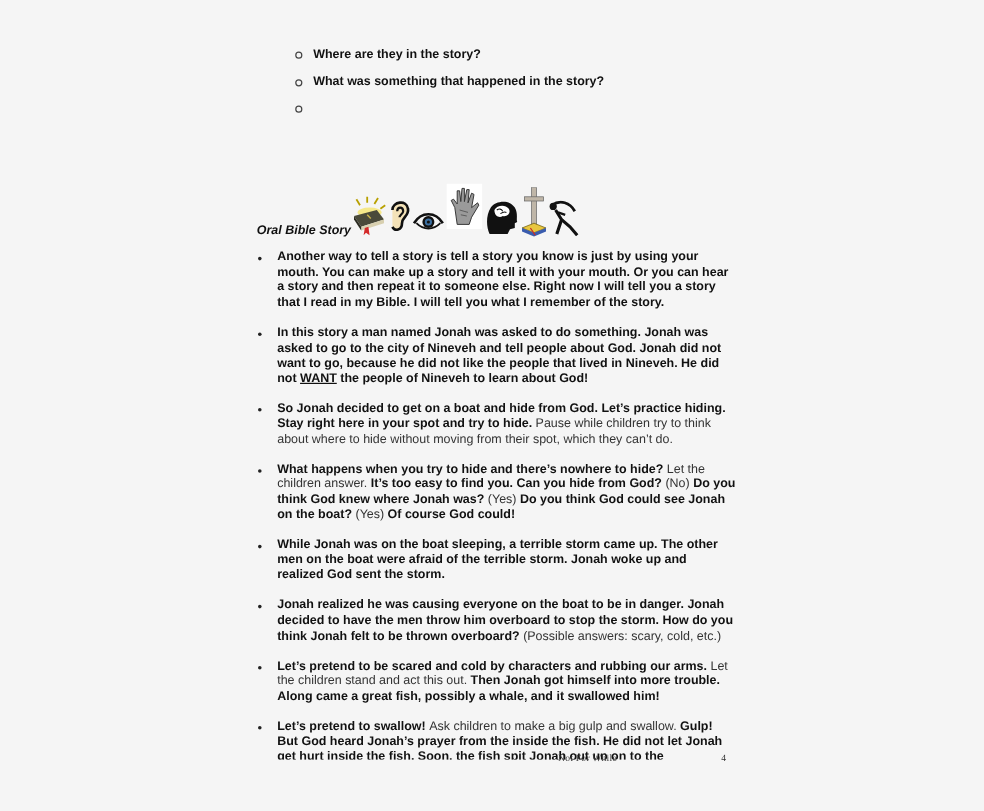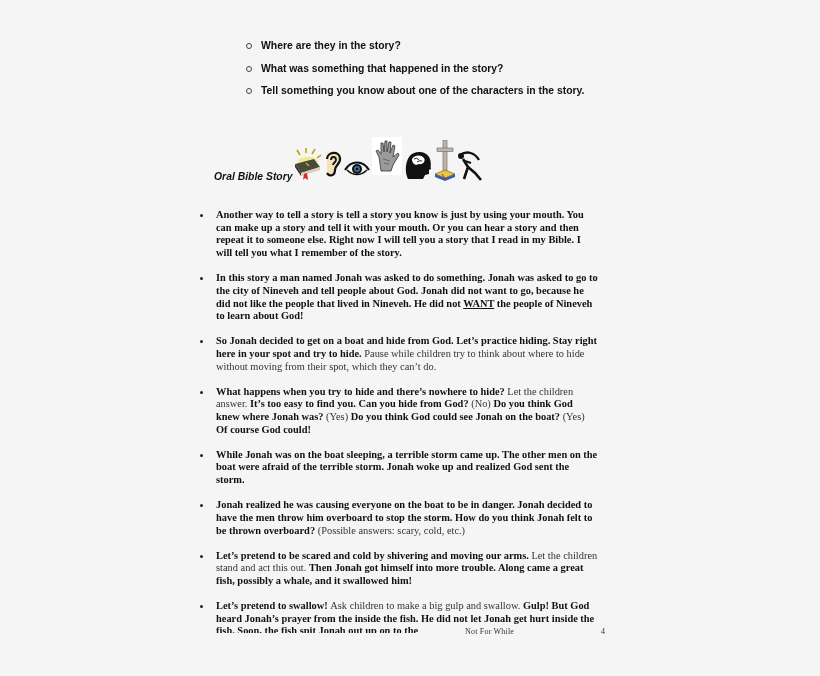--- a/index.html
+++ b/index.html
@@ -13,28 +13,28 @@
   .page { position:absolute; left:0; top:0; width:820px; height:676px; }
   .sublist { position:absolute; left:243px; top:40px; margin:0; padding:0; list-style:none; }
   .sublist li {
     position:relative; font-size:10.4px; font-weight:bold; line-height:12px;
     height:22.5px; padding-left:18px; white-space:nowrap;
   }
   .sublist li .circ {
     position:absolute; left:3px; top:3px; width:4px; height:4px;
     border:1px solid #444; border-radius:50%;
   }
-  .heading-row { position:absolute; left:214px; top:137px; height:46px; width:300px; }
+  .heading-row { position:absolute; left:214px; top:153px; height:46px; width:300px; }
   .heading-label {
     position:absolute; left:0; top:34px; font-size:10.4px; font-weight:bold;
     font-style:italic; white-space:nowrap;
   }
   .icons { position:absolute; left:78px; top:0; height:46px; }
   .icons svg { position:absolute; }
-  .bullets { position:absolute; left:198px; top:209px; width:400px; margin:0; padding:0; list-style:none;font-family:Liberation Serif, serif; }
+  .bullets { position:absolute; left:213px; top:209px; width:400px; margin:0; padding:0; list-style:none; }
   .bullets li {
     position:relative; padding-left:18px; font-size:10.4px; line-height:12.7px;
     margin-bottom:12.3px;
   }
   .bullets li .dot {
     position:absolute; left:2px; top:5px; width:3px; height:3px; background:#222; border-radius:50%;
   }
   .b { font-weight:bold; }
   .n { font-weight:normal; color:#333; }
   .u { text-decoration:underline; }
@@ -49,21 +49,21 @@
   .clip { position:absolute; left:0; top:633px; width:820px; height:43px; background:#f5f5f5; }
 </style>
 </head>
 <body>
 
 <div class="page">
 
   <ul class="sublist">
     <li><span class="circ"></span><span>Where are they in the story?</span></li>
     <li><span class="circ"></span><span>What was something that happened in the story?</span></li>
-    <li><span class="circ"></span><span>Tell something you know about one of the characters in the story.</span></li>
+    <li><span class="circ"></span></li>
   </ul>
 
   <div class="heading-row">
     <span class="heading-label">Oral Bible Story</span>
     <div class="icons">
 
       <svg style="left:0;top:10px" width="30" height="34" viewBox="0 0 30 34">
         <g stroke="#b8a000" stroke-width="1.5">
             <line x1="8" y1="8" x2="5" y2="3"></line>
             <line x1="14" y1="6" x2="14" y2="1"></line>
@@ -122,20 +122,20 @@
     </div>
   </div>
 
   <ul class="bullets" id="bullet-list">
       <li><span class="dot"></span><span class="b">Another way to tell a story is tell a story you know is just by using your mouth.  You can make up a story and tell it with your mouth.  Or you can hear a story and then repeat it to someone else. Right now I will tell you a story that I read in my Bible. I will tell you what I remember of the story.</span></li>
       <li><span class="dot"></span><span class="b">In this story a man named Jonah was asked to do something.  Jonah was asked to go to the city of Nineveh and tell people about God.  Jonah did not want to go, because he did not like the people that lived in Nineveh.  He did not </span><span class="b u">WANT</span><span class="b"> the people of Nineveh to learn about God!</span></li>
       <li><span class="dot"></span><span class="b">So Jonah decided to get on a boat and hide from God.  Let’s practice hiding.  Stay right here in your spot and try to hide. </span><span class="n">Pause while children try to think about where to hide without moving from their spot, which they can’t do.</span></li>
       <li><span class="dot"></span><span class="b">What happens when you try to hide and there’s nowhere to hide? </span><span class="n">Let the children answer. </span><span class="b">It’s too easy to find you. Can you hide from God? </span><span class="n">(No) </span><span class="b">Do you think God knew where Jonah was? </span><span class="n">(Yes) </span><span class="b">Do you think God could see Jonah on the boat? </span><span class="n">(Yes) </span><span class="b">Of course God could!</span></li>
       <li><span class="dot"></span><span class="b">While Jonah was on the boat sleeping, a terrible storm came up.  The other men on the boat were afraid of the terrible storm. Jonah woke up and realized God sent the storm.</span></li>
       <li><span class="dot"></span><span class="b">Jonah realized he was causing everyone on the boat to be in danger. Jonah decided to have the men throw him overboard to stop the storm. How do you think Jonah felt to be thrown overboard? </span><span class="n">(Possible answers: scary, cold, etc.)</span></li>
-      <li><span class="dot"></span><span class="b">Let’s pretend to be scared and cold by shivering and moving our arms.  </span><span class="n">Let the children stand and act this out. </span><span class="b">Then Jonah got himself into more trouble. Along came a great fish, possibly a whale, and it swallowed him!</span></li>
+      <li><span class="dot"></span><span class="b">Let’s pretend to be scared and cold by characters and rubbing our arms.  </span><span class="n">Let the children stand and act this out. </span><span class="b">Then Jonah got himself into more trouble. Along came a great fish, possibly a whale, and it swallowed him!</span></li>
       <li><span class="dot"></span><span class="b">Let’s pretend to swallow! </span><span class="n">Ask children to make a big gulp and swallow. </span><span class="b">Gulp! But God heard Jonah’s prayer from the inside the fish.  He did not let Jonah get hurt inside the fish. Soon, the fish spit Jonah out up on to the</span></li>
     </ul>
 
   <div class="clip"></div>
   <span class="footer-text">Not For While</span>
   <span class="page-num">4</span>
 </div>
 
 </body></html>

